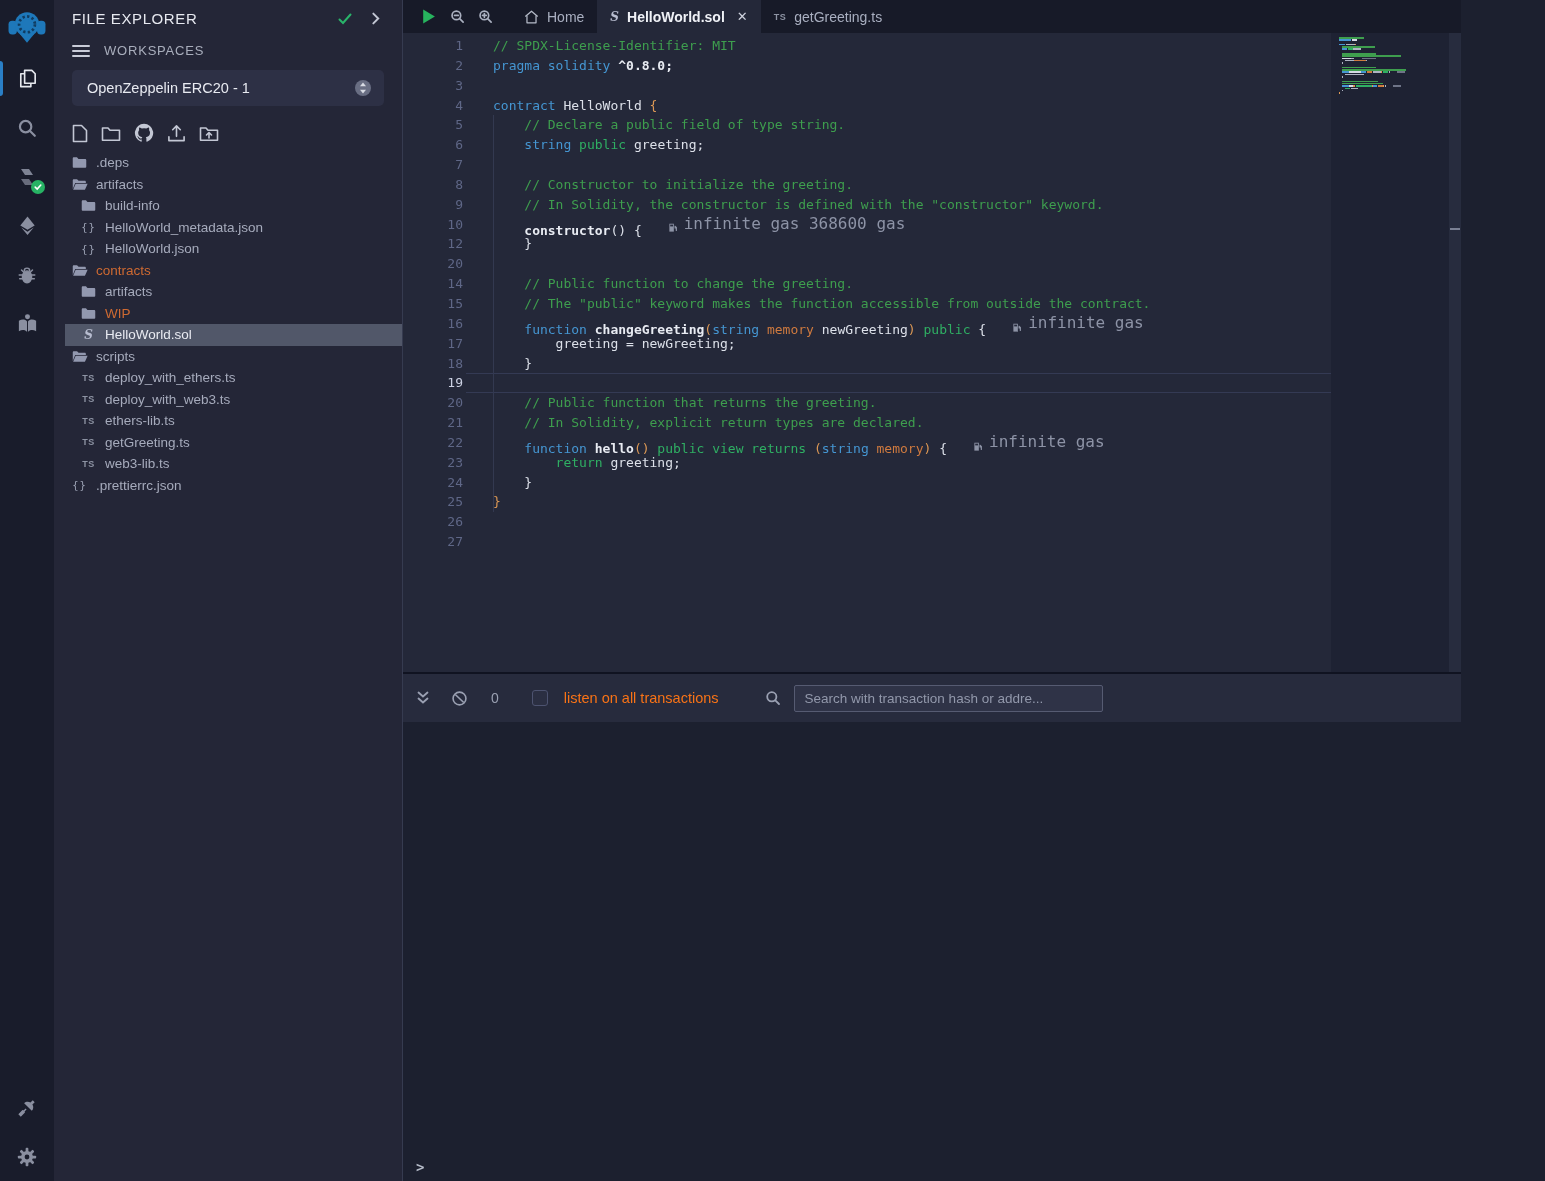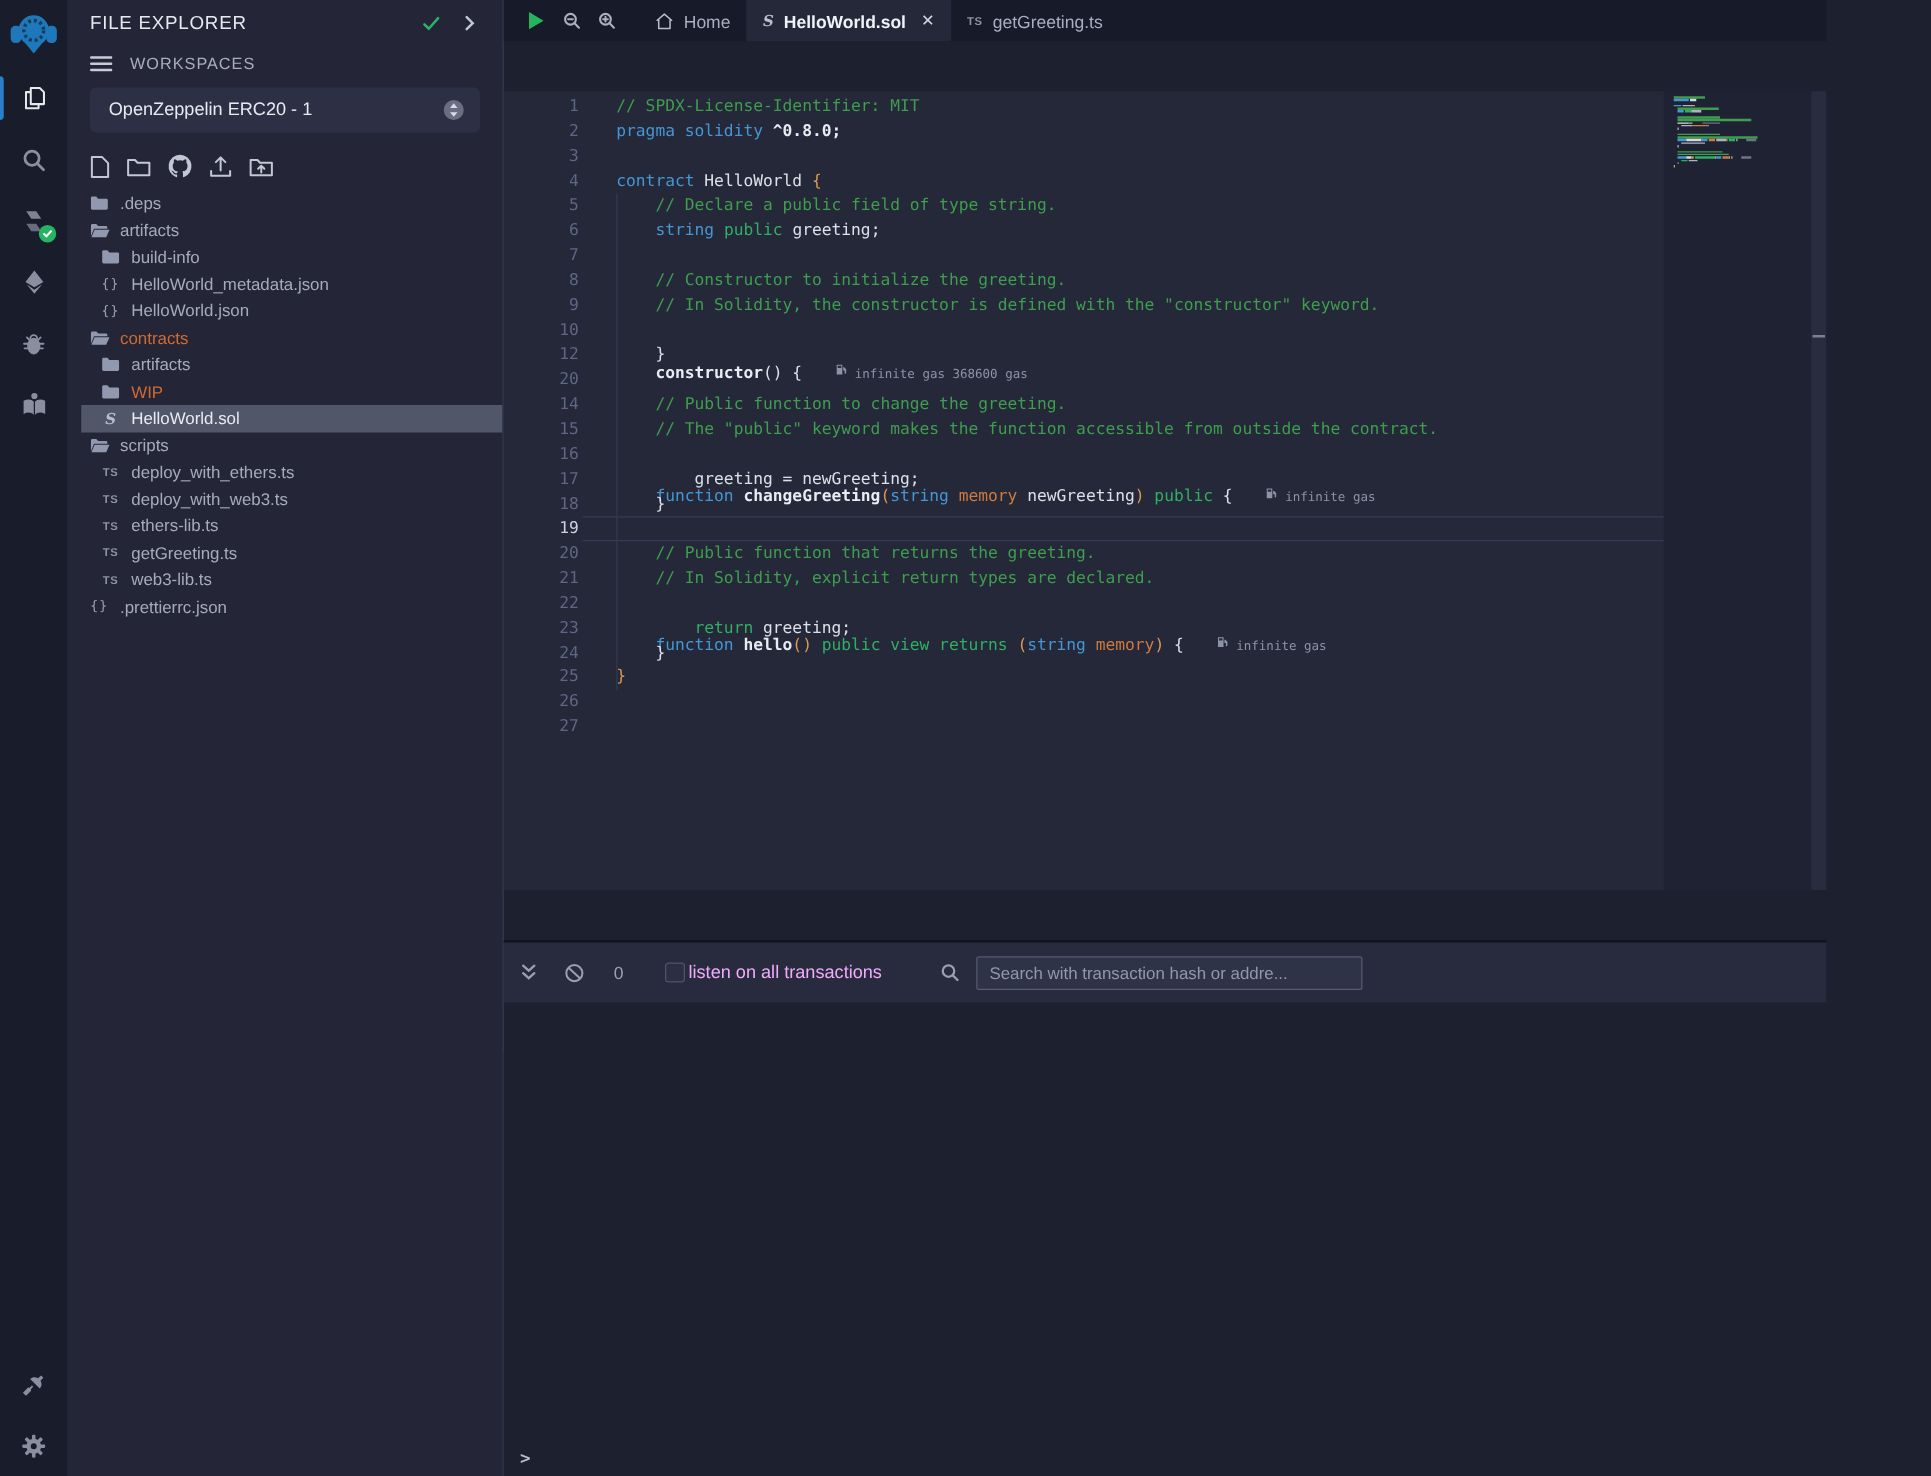--- a/index.html
+++ b/index.html
@@ -41,21 +41,21 @@
               bottom:0; background:#515769; }
   .tree-ico { width:17px; display:inline-flex; justify-content:center; align-items:center;
               position:relative; z-index:1; }
   .tree-label { margin-left:8px; position:relative; z-index:1; white-space:nowrap; }
   .tree-label.accent { color:#cf6a32; }
   .tico-braces { font-family:"DejaVu Sans Mono", monospace; font-size:10.5px; color:#9aa0b2; letter-spacing:1px; }
   .tico-ts { font-size:9px; font-weight:700; color:#8d93a3; letter-spacing:.5px; }
   .tico-sol { font-family:"DejaVu Serif", serif; font-size:12px; font-weight:700; color:#b8bdd0; font-style:italic; }
 
   
-  .main { flex:1; display:flex; flex-direction:column; min-width:0;gap:40px; }
+  .main { flex:1; display:flex; flex-direction:column; min-width:0; }
 
   .tabbar { height:33px; background:#171a28; display:flex; align-items:stretch; flex-shrink:0; }
   .tb-actions { display:flex; align-items:center; gap:13px; padding:0 18px 0 17px; }
   .tb-btn { display:flex; cursor:pointer; }
   .tab { display:flex; align-items:center; gap:8px; padding:0 13px; font-size:14px;
          color:#a9afc0; cursor:pointer; }
   .tab.active { background:#242839; color:#f0f2f7; font-weight:700; }
   .tab .close { color:#cfd3de; font-size:13px; margin-left:4px; font-weight:400; }
 
   
@@ -68,37 +68,37 @@
   .lc { flex:1; padding-left:27px; }
   .cl.cur .ln { color:#ccd1e3; }
   .cl.cur .lc { border-top:1px solid #343a54; border-bottom:1px solid #343a54; }
   .tok-c { color:#3e9e4e; }
   .tok-k { color:#4596d2; }
   .tok-g { color:#2faf63; }
   .tok-o { color:#cf7a3f; }
   .tok-p { color:#dce0e9; }
   .tok-b { color:#e8ebf2; font-weight:700; }
   .tok-br { color:#dc9855; }
-  .gas { display:inline-flex; align-items:flex-start; gap:5px; margin-left:26px; font-size:10px;
-         color:#8d93a6; position:relative; top:-1px;margin-top:36px; }
+  .gas { display:inline-flex; align-items:flex-end; gap:5px; margin-left:26px; font-size:16px;
+         color:#8d93a6; position:relative; top:-1px; }
   .minimap-strip { position:absolute; top:0; right:0; width:130px; bottom:0; background:#1e2233; }
   .minimap { position:absolute; left:8px; top:4px; right:14px; }
   .mm-line { height:1.5px; margin-bottom:0.8px; display:flex; }
   .mm-seg { height:100%; flex-shrink:0; }
   .overview-ruler { position:absolute; top:0; right:0; width:12px; bottom:0; background:#272c3e; }
   .overview-marker { position:absolute; top:195px; left:1px; right:1px; height:2px; background:#7a8093; }
 
   
   .terminal-toolbar { height:50px; background:#272b3d; border-top:2px solid #101321;
                       display:flex; align-items:center; flex-shrink:0; padding-left:12px; }
   .tt-icon { display:flex; cursor:pointer; margin-right:0; }
   .tt-count { color:#9aa0b2; font-size:14px; margin:0 0 0 23px; }
   .tt-check { width:16px; height:16px; border:1.5px solid #4d5370; border-radius:3px;
               margin-left:33px; cursor:pointer; background:#2b2f42; }
-  .tt-listen { color:#f0abfc; font-size:14.5px; margin-left:3px; }
+  .tt-listen { color:#f97316; font-size:14.5px; margin-left:16px; }
   .tt-search-ico { margin-left:46px; display:flex; }
   .tt-input { margin-left:13px; width:309px; height:27px; background:#2f3347;
               border:1px solid #565b72; border-radius:2px; color:#c6cad6; font-size:13.5px;
               padding:0 10px; font-family:"Liberation Sans", sans-serif; outline:none; }
   .tt-input::placeholder { color:#9298ab; }
   .terminal-content { flex:1; background:#1c202f; position:relative; }
   .term-prompt { position:absolute; left:13px; bottom:6px; color:#b6bcc9; font-weight:700;
                  font-family:"DejaVu Sans Mono", monospace; font-size:14px; }
 </style>
 </head>

